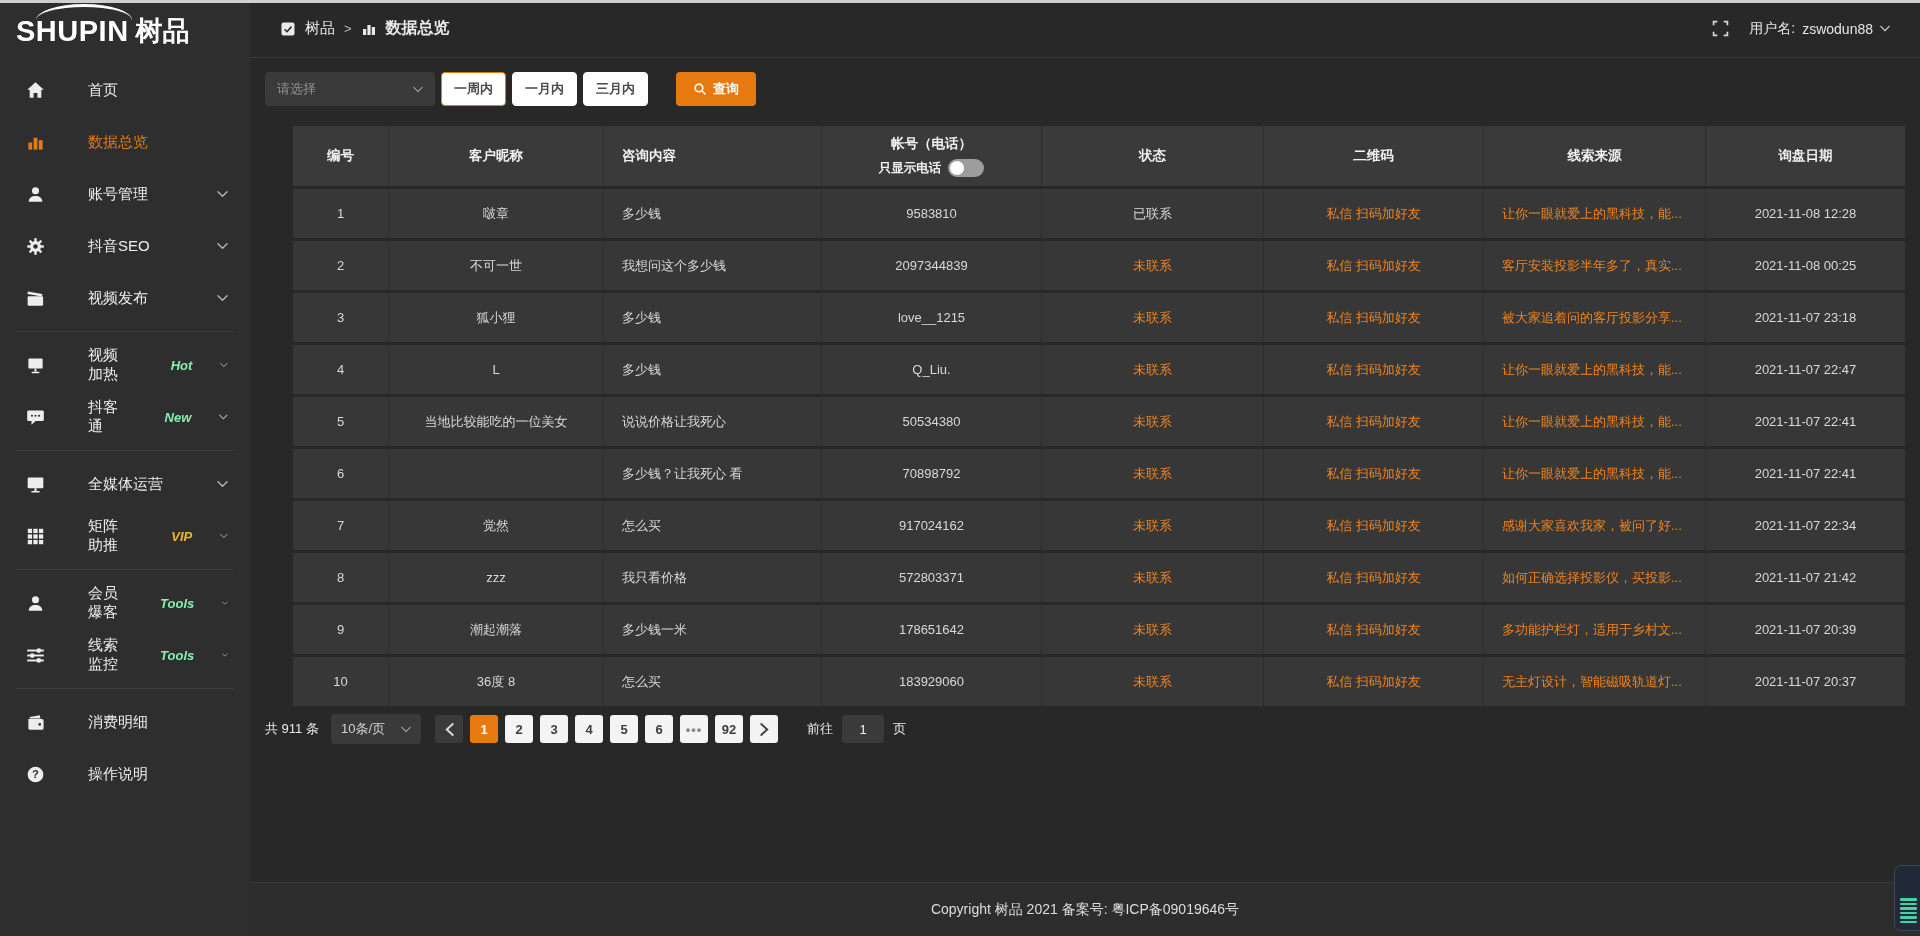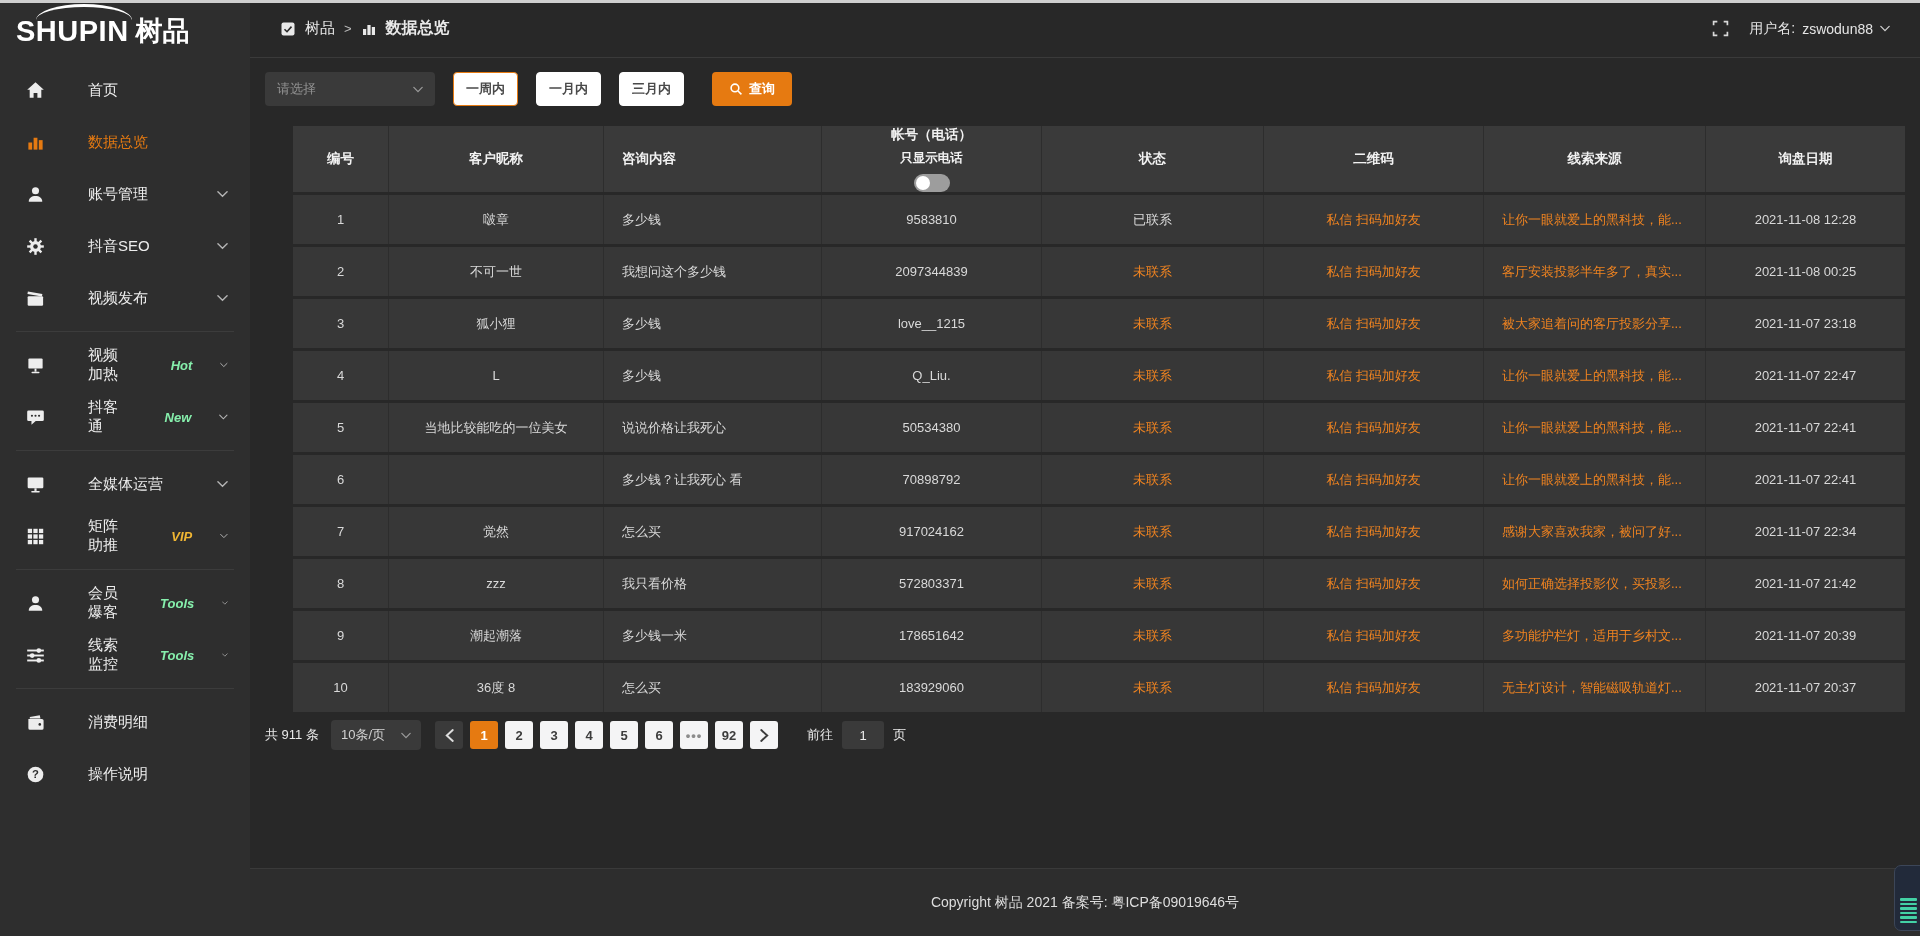--- a/index.html
+++ b/index.html
@@ -48,21 +48,21 @@
   .content { margin-left:250px; padding:20px 15px 0 15px; }
   .tabs { display:flex; gap:10px; }
   .tab { height:34px; padding:0 16px; display:flex; align-items:center; background:#3a3a3a;
     color:#e5e5e5; font-size:13px; font-weight:bold; border-radius:4px; cursor:pointer; }
   .tab.active { background:#e67a11; color:#fff; }
 
   .filterbar { display:flex; align-items:center; margin-top:18px; }
   .f-select { width:170px; height:34px; background:#3a3a3a; border-radius:4px; color:#929292;
     font-size:13px; display:flex; align-items:center; justify-content:space-between; padding:0 12px; cursor:pointer; }
   .f-select .user-caret { color:#9a9a9a; }
-  .range-btn { height:34px; min-width:62px; padding:0 12px; margin-left:18px; background:#fff;
+  .range-btn { height:34px; min-width:62px; padding:0 12px; margin-left:6px; background:#fff;
     border:1px solid #fff; border-radius:4px; color:#4a4a4a; font-size:13px; font-weight:bold;
     display:flex; align-items:center; justify-content:center; cursor:pointer; }
   .range-btn.active { border-color:#e67a11; }
   .search-btn { height:34px; padding:0 17px; margin-left:28px; background:#e67a11; border-radius:4px;
     color:#fff; font-size:13px; font-weight:bold; display:flex; align-items:center; gap:6px; cursor:pointer; }
   .search-btn .ico { width:14px; height:14px; display:inline-flex; }
   .search-btn .ico svg { width:100%; height:100%; }
 
   
   .tablewrap { margin-top:20px;padding-left:28px; }
@@ -70,21 +70,21 @@
     grid-template-columns:95px 215px 218px 220px 222px 220px 222px minmax(0,1fr); }
   .thead { background:#3a3a3a; margin-bottom:3px; }
   .th { min-height:60px; display:flex; flex-direction:column; align-items:center; justify-content:center;
     gap:6px; color:#f2f2f2; font-size:13.5px; font-weight:bold; padding:0 8px; }
   .trow { background:#373737; margin-bottom:3px; }
   .td { height:49px; display:flex; align-items:center; justify-content:center; color:#d9d9d9;
     font-size:13px; padding:0 10px; overflow:hidden; white-space:nowrap; }
   .thead > :not(:first-child), .trow > :not(:first-child) { border-left:1px solid #2d2d2d; }
   .thead > :nth-child(3) { align-items:flex-start; padding-left:18px; }
   .trow > :nth-child(3), .trow > :nth-child(7) { justify-content:flex-start; padding-left:18px; }
-  .th-sub { display:flex; align-items:center; gap:7px; font-size:12.5px;flex-direction:column; }
+  .th-sub { display:flex; align-items:center; gap:7px; font-size:12.5px; }
   .switch { width:36px; height:18px; border-radius:9px; background:#9d9d9d; position:relative; cursor:pointer; }
   .switch::after { content:''; position:absolute; left:2px; top:2px; width:14px; height:14px;
     border-radius:50%; background:#fff; }
   .status-un, .qr, .src { color:#ef8320; }
   .qr, .src { cursor:pointer; }
 
   
   .pagination { display:flex; align-items:center; margin-top:8px; color:#e8e8e8; font-size:13px; }
   .p-total { margin-right:12px; }
   .p-size { height:30px; background:#3a3a3a; border-radius:4px; padding:0 10px; display:flex;
@@ -96,21 +96,21 @@
   .pbtn.prev { background:#3a3a3a; color:#dddddd; }
   .pbtn.active { background:#e67a11; color:#fff; }
   .pbtn.ellipsis { color:#8c8c8c; letter-spacing:1px; }
   .pbtn .ico { width:9px; height:13px; display:inline-flex; }
   .pbtn .ico svg { width:100%; height:100%; }
   .goto { display:flex; align-items:center; gap:9px; margin-left:22px; }
   .goto input { width:42px; height:28px; background:#3a3a3a; border:none; border-radius:3px;
     color:#eee; text-align:center; font-size:13px; outline:none; }
 
   
-  .footer { position:fixed; left:250px; right:0; bottom:0; height:68px; background:#2d2d2d;
+  .footer { position:fixed; left:250px; right:0; bottom:0; height:54px; background:#2d2d2d;
     border-top:1px solid #3a3a3a; display:flex; align-items:center; justify-content:center;
     color:#dedede; font-size:14px; z-index:3; }
 
   
   .corner-widget { position:fixed; right:-10px; bottom:5px; width:36px; height:66px;
     background:#222a3a; border:1px solid #3c4burg58; border:1px solid #3c4658; border-radius:7px; z-index:70; }
   .corner-bars { position:absolute; left:5px; bottom:7px; display:flex; flex-direction:column; gap:2px; }
   .corner-bars i { width:17px; height:2.5px; background:#43d1a5; border-radius:1px; }
 </style>
 </head>

